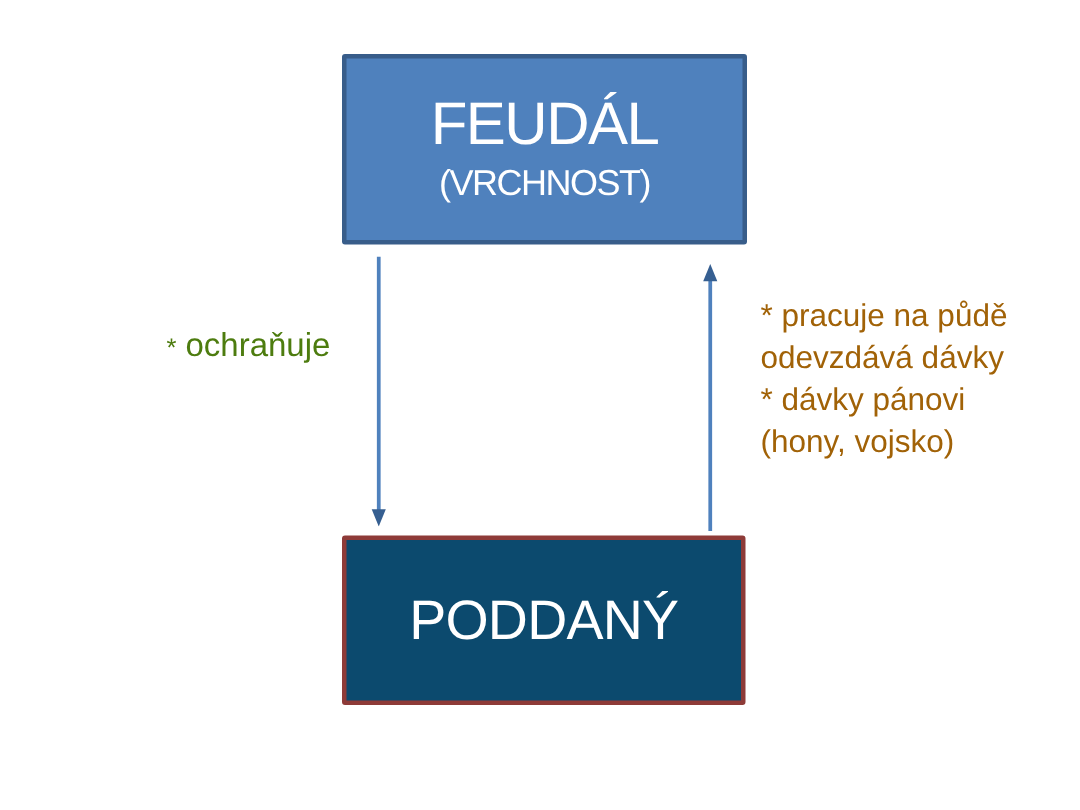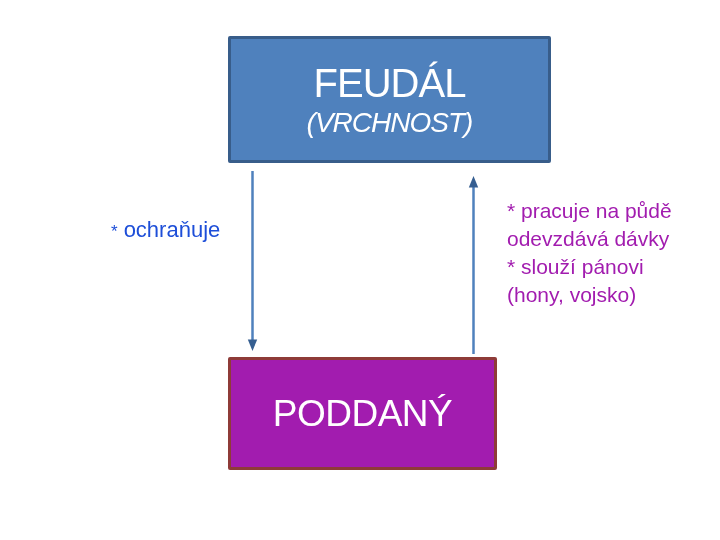--- a/index.html
+++ b/index.html
@@ -22,42 +22,41 @@
     flex-direction: column;
     align-items: center;
     justify-content: center;
     text-align: center;
     color: #ffffff;
     border-radius: 2px;
   }
   .top-box {
     left: 228px;
     top: 36px;
-    width: 323px;
+    width: 270px;
     height: 127px;
     background: #4f81bd;
     border: 3px solid #385d8a;
   }
   .top-box .box-title {
     font-size: 40px;
     line-height: 46px;
     letter-spacing: -1px;
   }
   .top-box .box-subtitle {
-    font-size: 28px;
+    font-size: 24px;
     line-height: 33px;
     letter-spacing: -1px;
-    font-style: italic;
   }
   .bottom-box {
     left: 228px;
     top: 357px;
     width: 269px;
     height: 113px;
-    background: #a21caf;
+    background: #0c4a6e;
     border: 3px solid #8e3b38;
   }
   .bottom-box .box-title {
     font-size: 37px;
     line-height: 42px;
     letter-spacing: -0.5px;
   }
   .arrow {
     position: absolute;
     display: block;
@@ -69,34 +68,34 @@
   .arrow-right {
     left: 466px;
     top: 176px;
   }
   .left-note {
     position: absolute;
     left: 111px;
     top: 216px;
     font-size: 22px;
     line-height: 28px;
-    color: #1d4ed8;
+    color: #4d7c0f;
     white-space: nowrap;
   }
   .left-note .bullet {
     font-size: 17px;
     margin-right: 6px;
   }
   .right-note {
     position: absolute;
     left: 507px;
     top: 197px;
     font-size: 21px;
     line-height: 28px;
-    color: #a21caf;
+    color: #a16207;
     white-space: nowrap;
   }
 </style>
 </head>
 <body>
 
 <div class="slide">
 
   <div class="box top-box">
     <div class="box-title">FEUDÁL</div>
@@ -113,21 +112,21 @@
     <polygon points="7.5,0 2.8,11.5 12.2,11.5" fill="#365f91"></polygon>
   </svg>
 
   <div class="left-note">
     <span class="bullet">*</span><span>ochraňuje</span>
   </div>
 
   <div class="right-note">
     <div>* pracuje na půdě</div>
     <div>odevzdává dávky</div>
-    <div>* slouží pánovi</div>
+    <div>* dávky pánovi</div>
     <div>(hony, vojsko)</div>
   </div>
 
   <div class="box bottom-box">
     <div class="box-title">PODDANÝ</div>
   </div>
 
 </div>
 
 </body></html>

